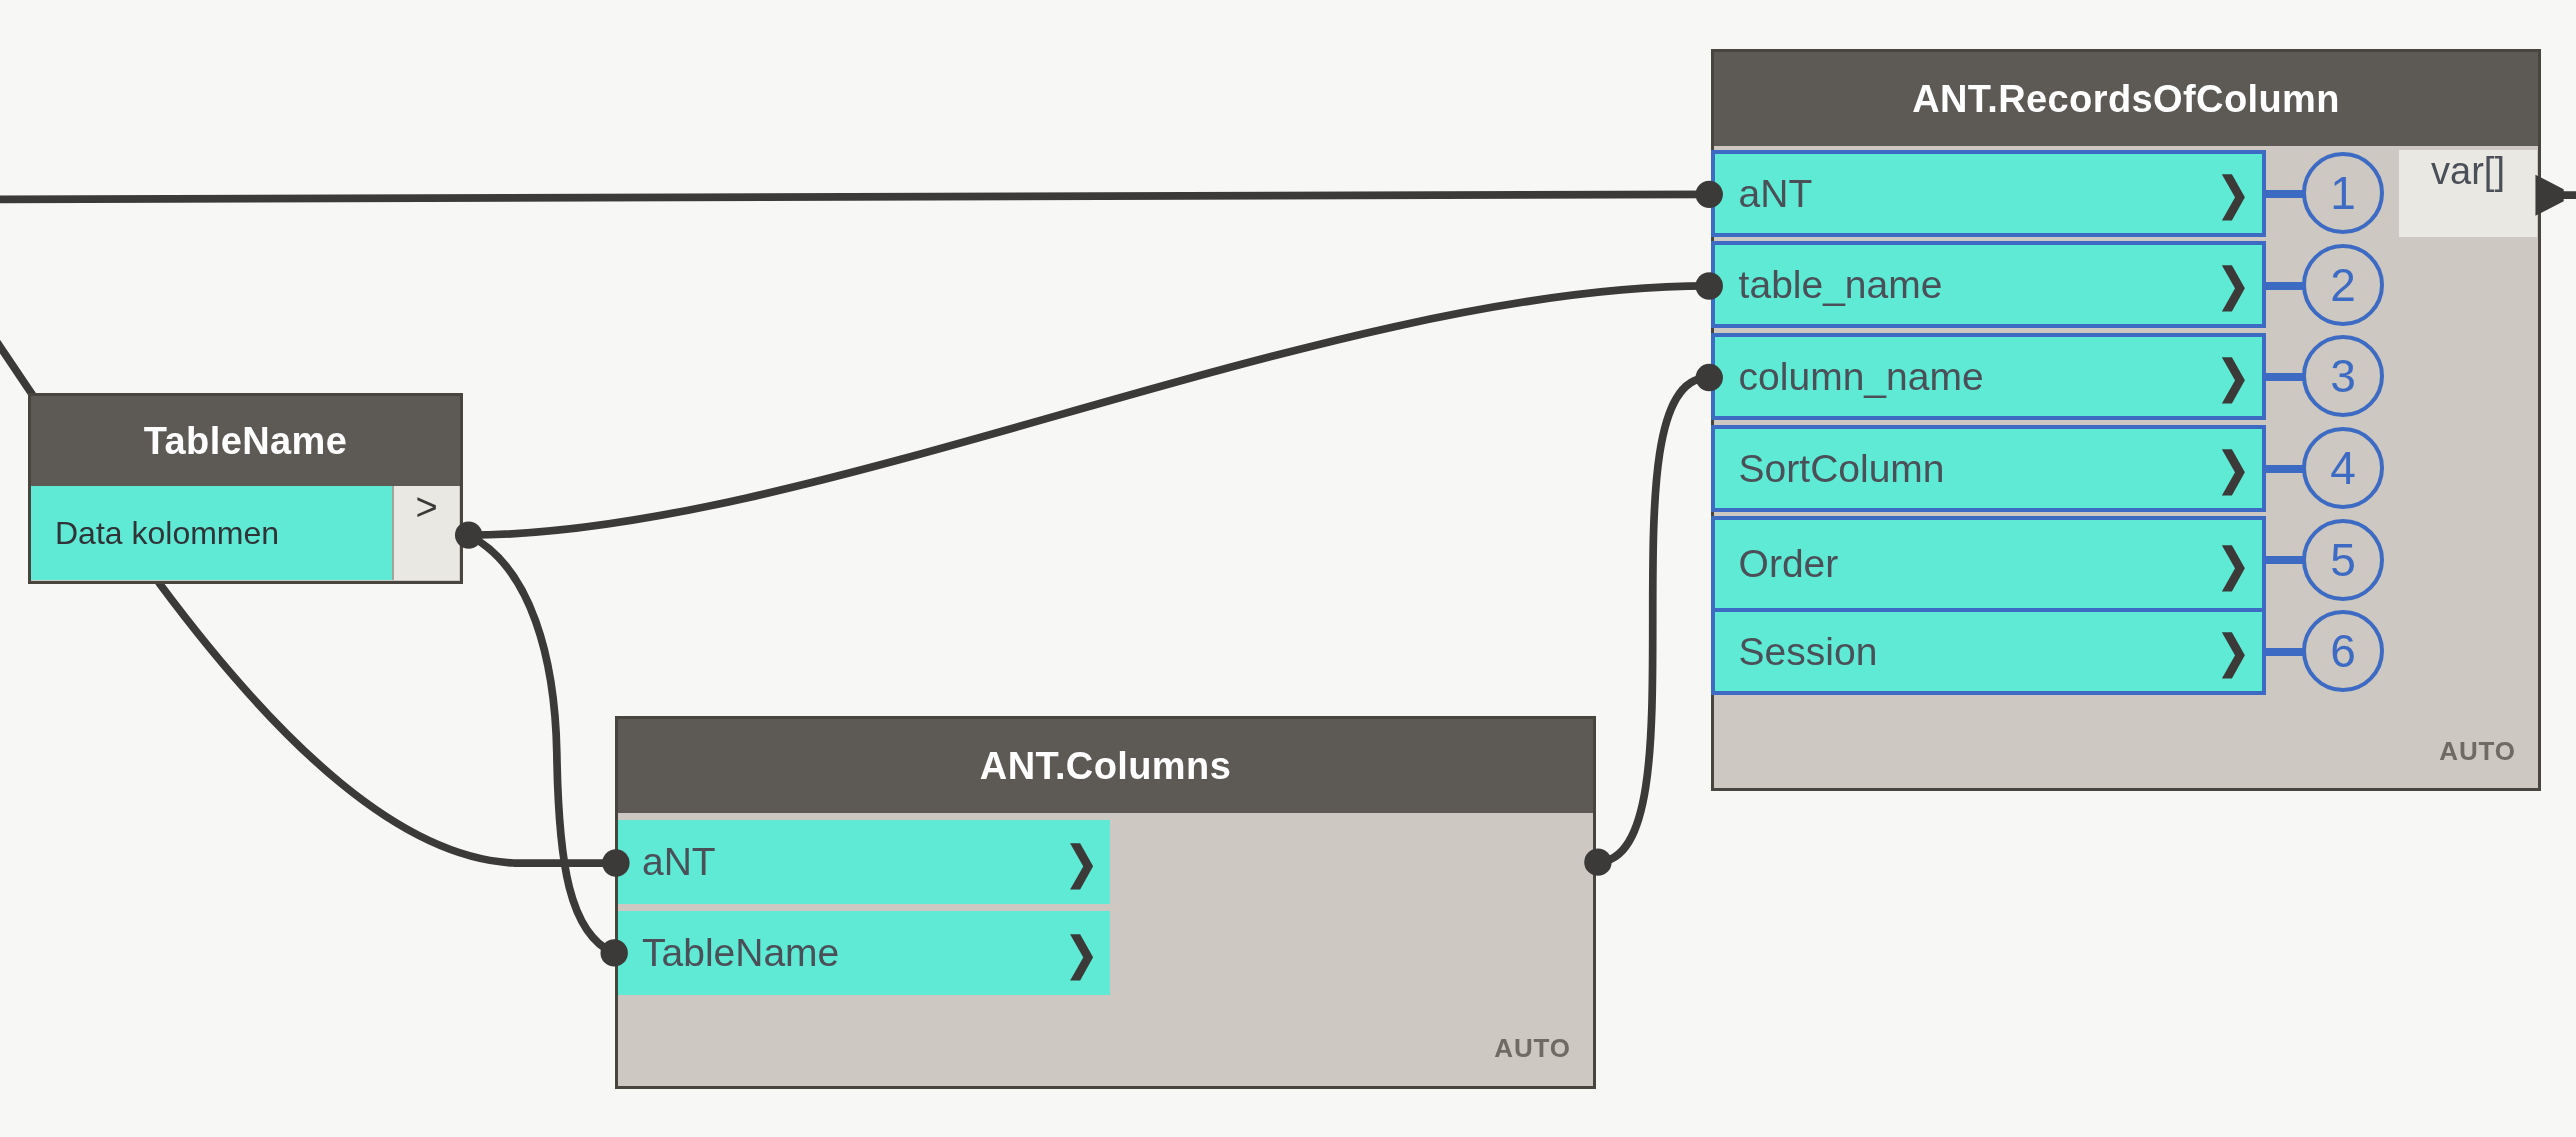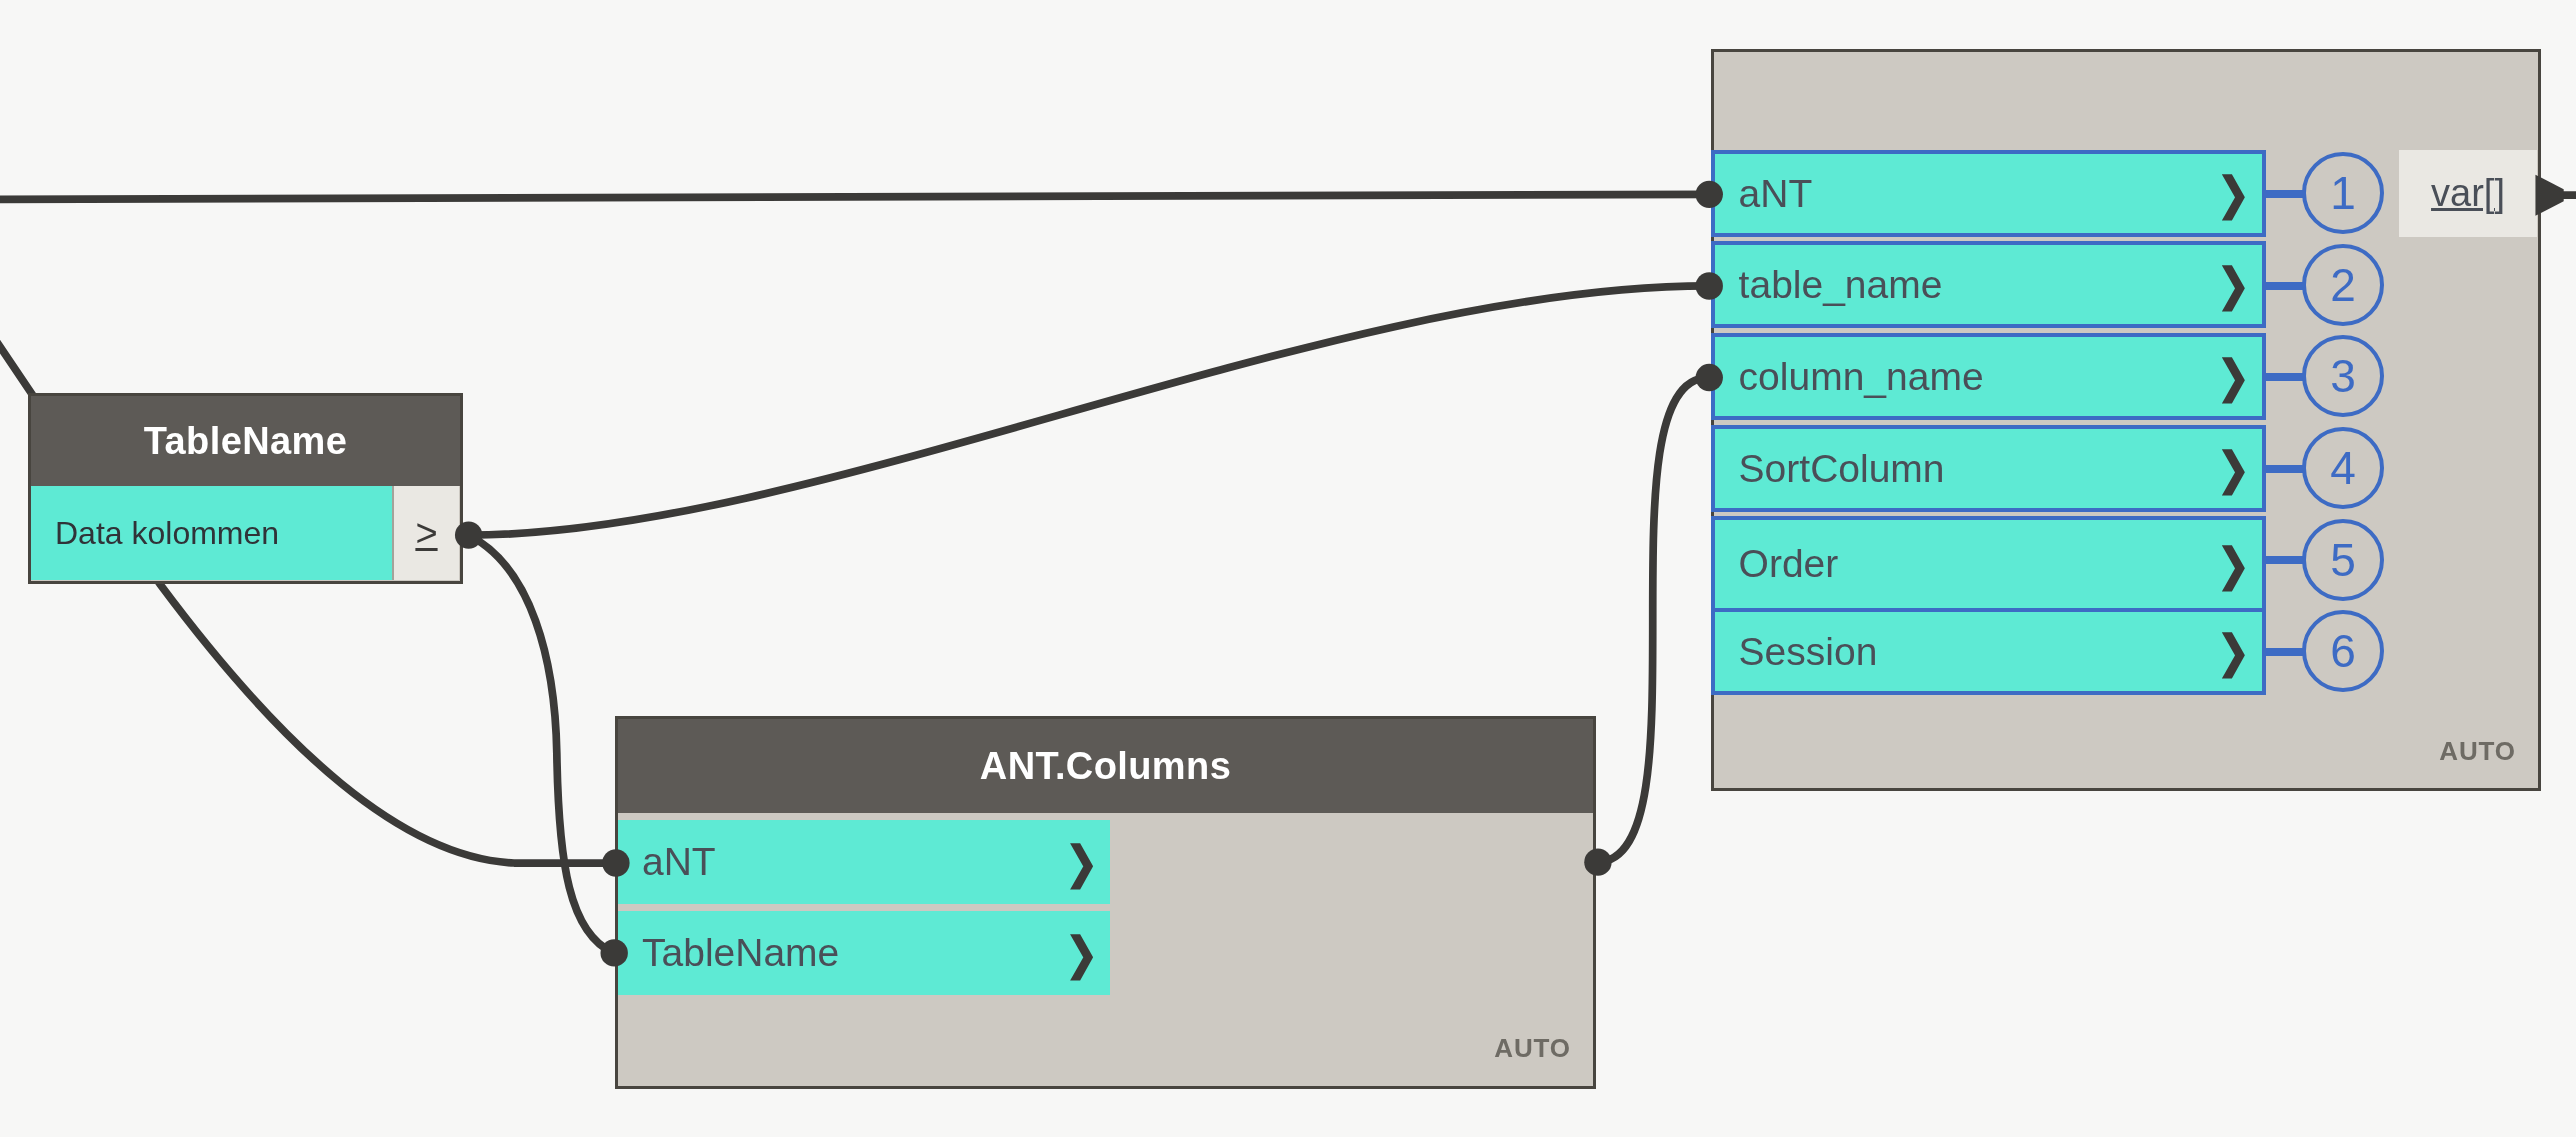--- a/index.html
+++ b/index.html
@@ -37,24 +37,23 @@
   }
   .port-row .lbl{padding-left:24px;white-space:nowrap;}
   .chev{
     font-weight:bold;color:#3b3a38;font-size:39px;
     padding-right:12px;line-height:1;
     transform:scaleY(1.15);
   }
   .out-row{
     position:absolute;
     background:#eae8e3;
-    display:flex;align-items:center;justify-content:center;
+    display:flex;align-items:flex-start;justify-content:center;
     color:#4a4f58;font-size:39px;
     box-sizing:border-box;
-    text-decoration:underline;
   }
   .blue-box{
     border:4.3px solid #3d6bc4;
   }
   .badge-stub{
     position:absolute;height:7.7px;background:#3d6bc4;z-index:2;
   }
   .badge{
     position:absolute;width:82px;height:82px;
     border:4.3px solid #3d6bc4;border-radius:50%;
@@ -108,20 +107,23 @@
       <span class="chev">❯</span>
     </div>
     <div class="port-row" style="left:0;top:192px;width:492px;height:84px;">
       <span class="lbl">TableName</span>
       <span class="chev">❯</span>
     </div>
     <div class="lacing" style="right:22px;bottom:22px;">AUTO</div>
   </div>
 
   <div class="node" style="left:1711px;top:49px;width:830px;height:742px;">
+    <div class="node-header" style="height:94px;">
+      <span>ANT.RecordsOfColumn</span>
+    </div>
 
     <div class="port-row blue-box" style="left:-3.4px;top:98px;width:555px;height:87px;">
       <span class="lbl">aNT</span>
       <span class="chev">❯</span>
     </div>
     <div class="port-row blue-box" style="left:-3.4px;top:189px;width:555px;height:87px;">
       <span class="lbl">table_name</span>
       <span class="chev">❯</span>
     </div>
     <div class="port-row blue-box" style="left:-3.4px;top:281px;width:555px;height:87px;text-align:center;">

